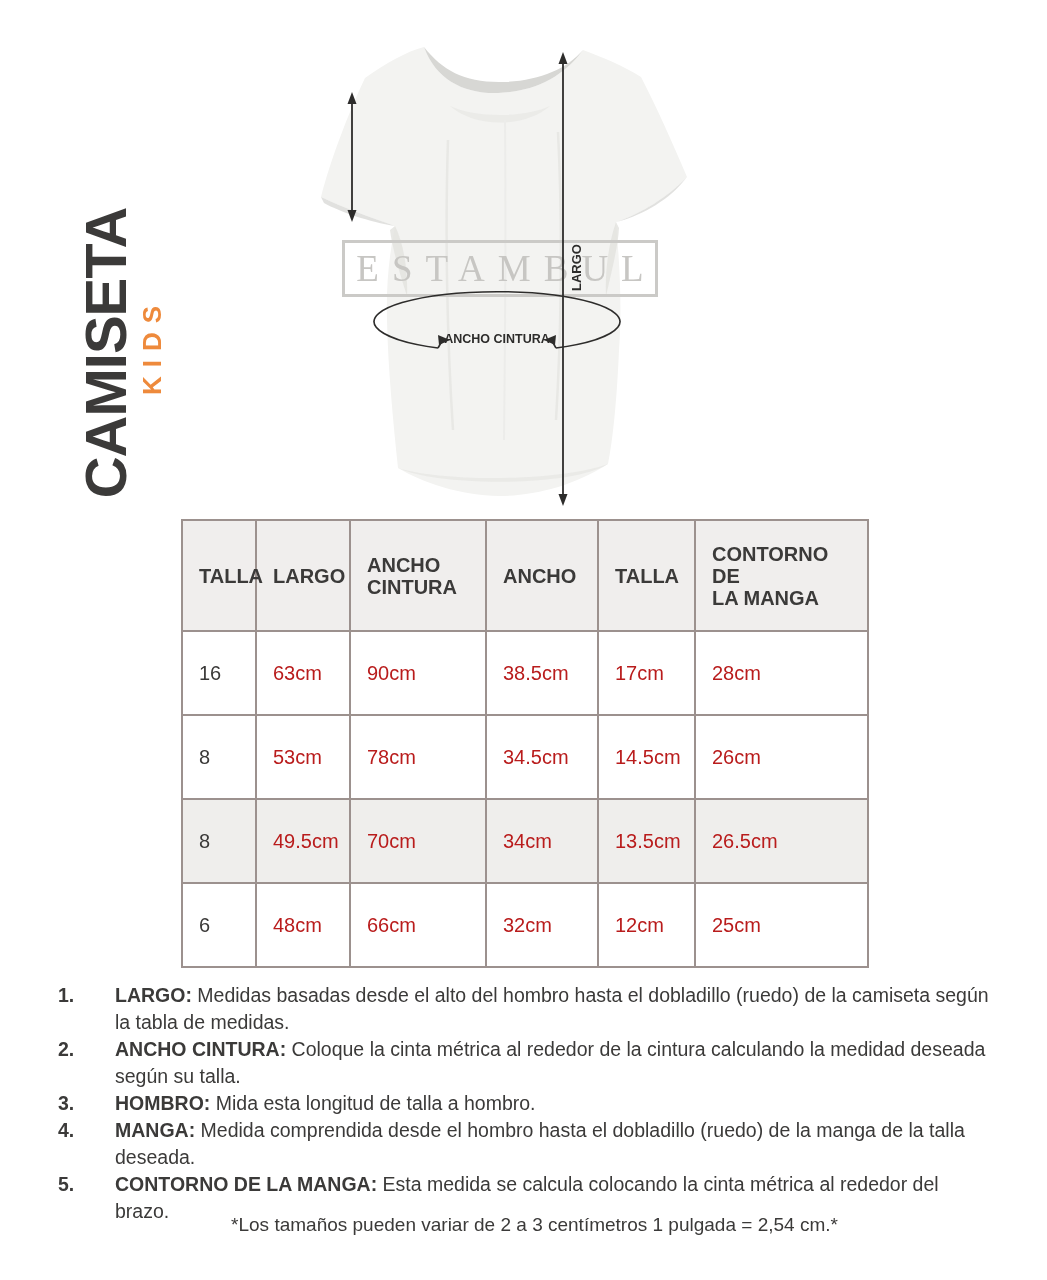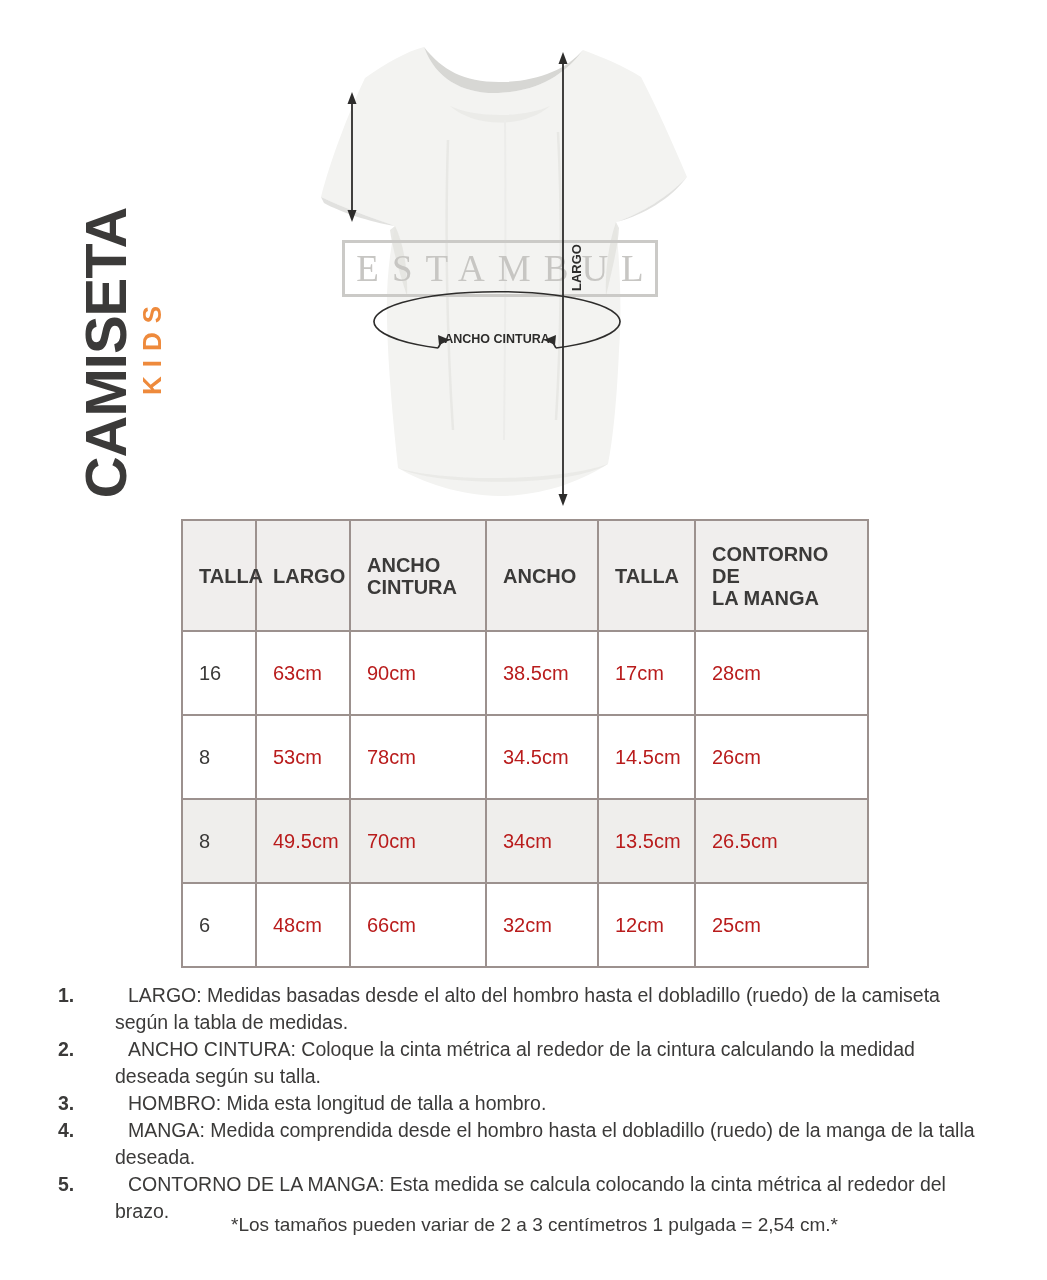--- a/index.html
+++ b/index.html
@@ -48,21 +48,21 @@
   .size-table td:first-child { font-weight:normal; color:#3b3a39; }
   .size-table tr.shaded td { background:#efeeec; }
   
   .notes {
     position:absolute; left:58px; top:982px; width:935px;
     font-size:19.5px; line-height:27px; color:#3b3a39;
   }
   .note { display:flex; }
   .note-num { width:57px; flex:none; font-weight:bold; }
   .note-body { flex:1; }
-  .note-term { font-weight:normal;margin-left:13px; }
+  .note-term { font-weight:bold; }
   
   .footnote {
     position:absolute; left:11px; top:1214px; width:1047px;
     text-align:center; font-size:19px; color:#3b3a39;
   }
 </style>
 </head>
 <body>
 
 <div class="page">

